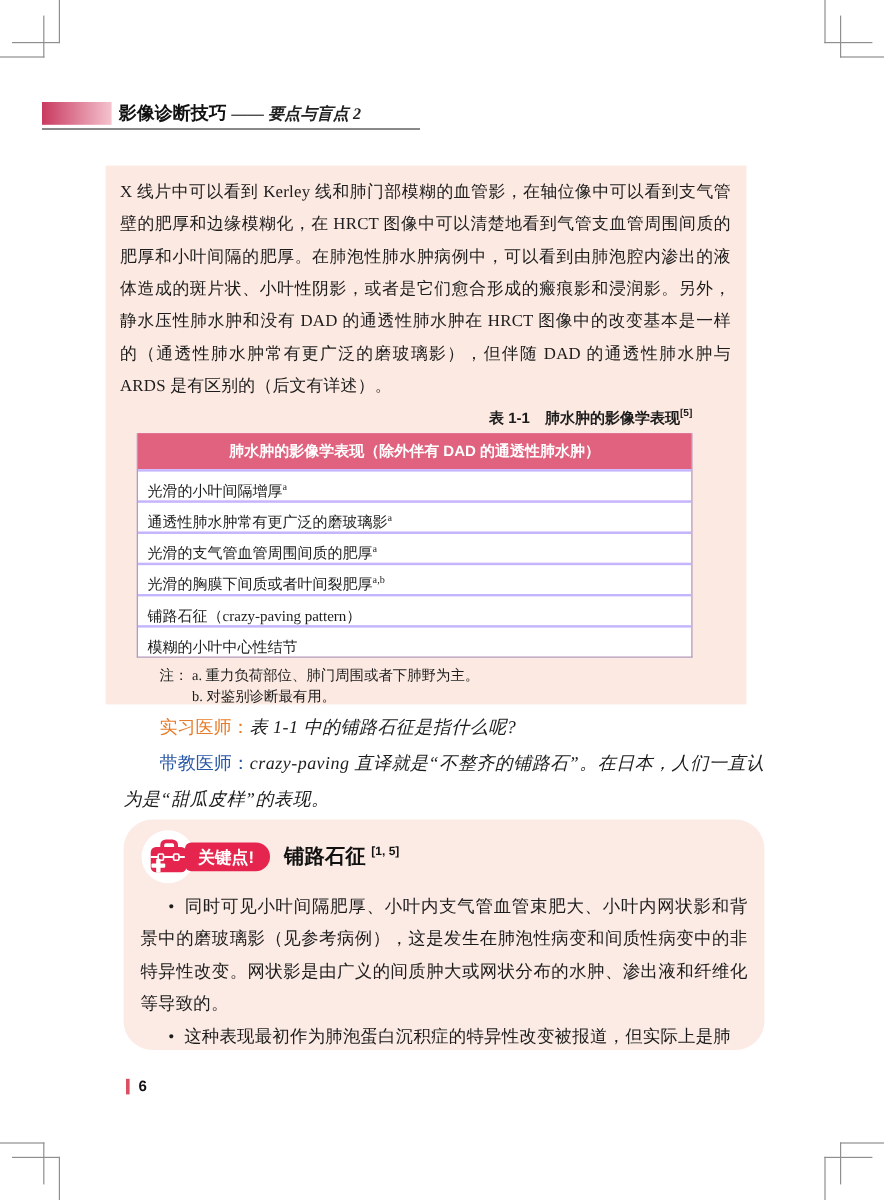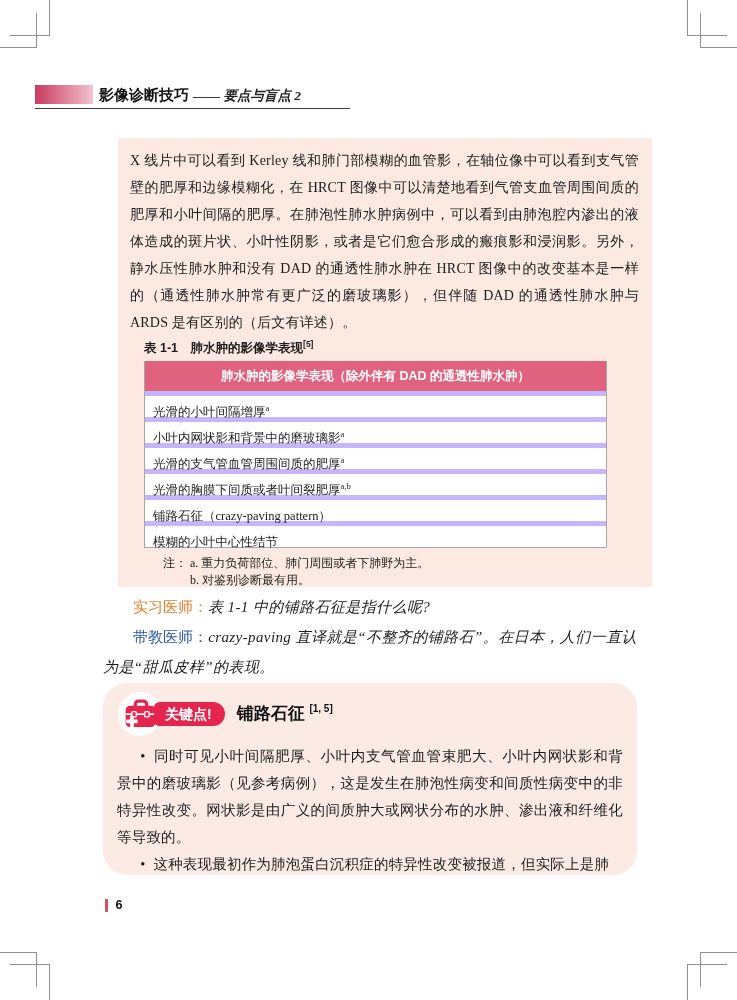--- a/index.html
+++ b/index.html
@@ -21,32 +21,32 @@
   
   .header { position:absolute; left:35px; top:84px; width:315px; }
   .header-bar { position:absolute; left:0; top:1px; width:58px; height:19px;
     background:linear-gradient(to right,#c93a60,#f4c3ce); }
   .header-title { position:relative; padding-left:64px; white-space:nowrap; line-height:21px; }
   .series { font-family:"Liberation Sans","DejaVu Sans",sans-serif; font-weight:bold; font-size:15px; color:#111; }
   .subtitle { font-style:italic; font-weight:bold; font-size:13.5px; color:#222; }
   .header-rule { margin-top:2px; width:315px; height:0; border-top:1.5px solid #3c3c3c; }
 
   
-  .block { position:absolute; left:118px; top:138px; width:534px; height:449px;
+  .block { position:absolute; left:88px; top:138px; width:534px; height:449px;
     background:#fbe9e2; padding:9px 13px 0 12px; }
   .intro { font-size:14px; line-height:27px; text-align:justify; letter-spacing:.2px; }
 
-  .tbl-caption { margin-top:3px; width:463px; margin-left:14px; text-align:left;
+  .tbl-caption { margin-top:3px; width:463px; margin-left:14px; text-align:right;
     font-family:"Liberation Sans","DejaVu Sans",sans-serif; font-weight:bold; font-size:12.5px; }
   .tbl-caption sup { font-size:8.5px; }
 
   .tbl { margin-top:4px; margin-left:14px; width:463px; border:1px solid #a6a6a6; border-top:none; background:#f0abfc; }
   .thead { height:30px; line-height:30px; text-align:center; background:#e0627e; color:#fff;
     font-family:"Liberation Sans","DejaVu Sans",sans-serif; font-weight:bold; font-size:12.5px; }
-  .trow { height:26px; line-height:25px; padding-left:8px; font-size:12.5px; border-top:5px solid #c4b5fd; background:#fff; }
+  .trow { height:26px; line-height:25px; padding-left:8px; font-size:12.5px; border-top:2px solid #c4b5fd; background:#fff; }
   .trow:first-of-type { border-top:none; }
   .trow sup { font-size:8.5px; }
 
   .notes { margin-top:7px; font-size:12px; line-height:17px; }
   .note-1 { padding-left:33px; }
   .note-2 { padding-left:60px; }
 
   
   .dialogue { position:absolute; left:103px; top:592px; width:534px; font-size:15px; line-height:30px; }
   .dialogue p { text-indent:30px; text-align:justify; }
@@ -101,21 +101,21 @@
   <div class="block">
     <div class="intro">X 线片中可以看到 Kerley 线和肺门部模糊的血管影，在轴位像中可以看到支气管壁的肥厚和边缘模糊化，在 HRCT 图像中可以清楚地看到气管支血管周围间质的肥厚和小叶间隔的肥厚。在肺泡性肺水肿病例中，可以看到由肺泡腔内渗出的液体造成的斑片状、小叶性阴影，或者是它们愈合形成的瘢痕影和浸润影。另外，静水压性肺水肿和没有 DAD 的通透性肺水肿在 HRCT 图像中的改变基本是一样的（通透性肺水肿常有更广泛的磨玻璃影），但伴随 DAD 的通透性肺水肿与 ARDS 是有区别的（后文有详述）。</div>
 
     <div class="tbl-caption">
       <span>表 1-1　肺水肿的影像学表现</span><sup>[5]</sup>
     </div>
 
     <div class="tbl">
       <div class="thead">肺水肿的影像学表现（除外伴有 DAD 的通透性肺水肿）</div>
       <div class="trow"><span>光滑的小叶间隔增厚</span><sup>a</sup></div>
-      <div class="trow"><span>小叶内网状影和背景中的磨玻璃影</span><sup>a</sup></div>
+      <div class="trow"><span>通透性肺水肿常有更广泛的磨玻璃影</span><sup>a</sup></div>
       <div class="trow"><span>光滑的支气管血管周围间质的肥厚</span><sup>a</sup></div>
       <div class="trow"><span>光滑的胸膜下间质或者叶间裂肥厚</span><sup>a,b</sup></div>
       <div class="trow"><span>铺路石征（crazy-paving pattern）</span><sup></sup></div>
       <div class="trow"><span>模糊的小叶中心性结节</span><sup></sup></div>
     </div>
 
     <div class="notes">
       <div class="note-1">注：  a. 重力负荷部位、肺门周围或者下肺野为主。</div>
       <div class="note-2">b. 对鉴别诊断最有用。</div>
     </div>

